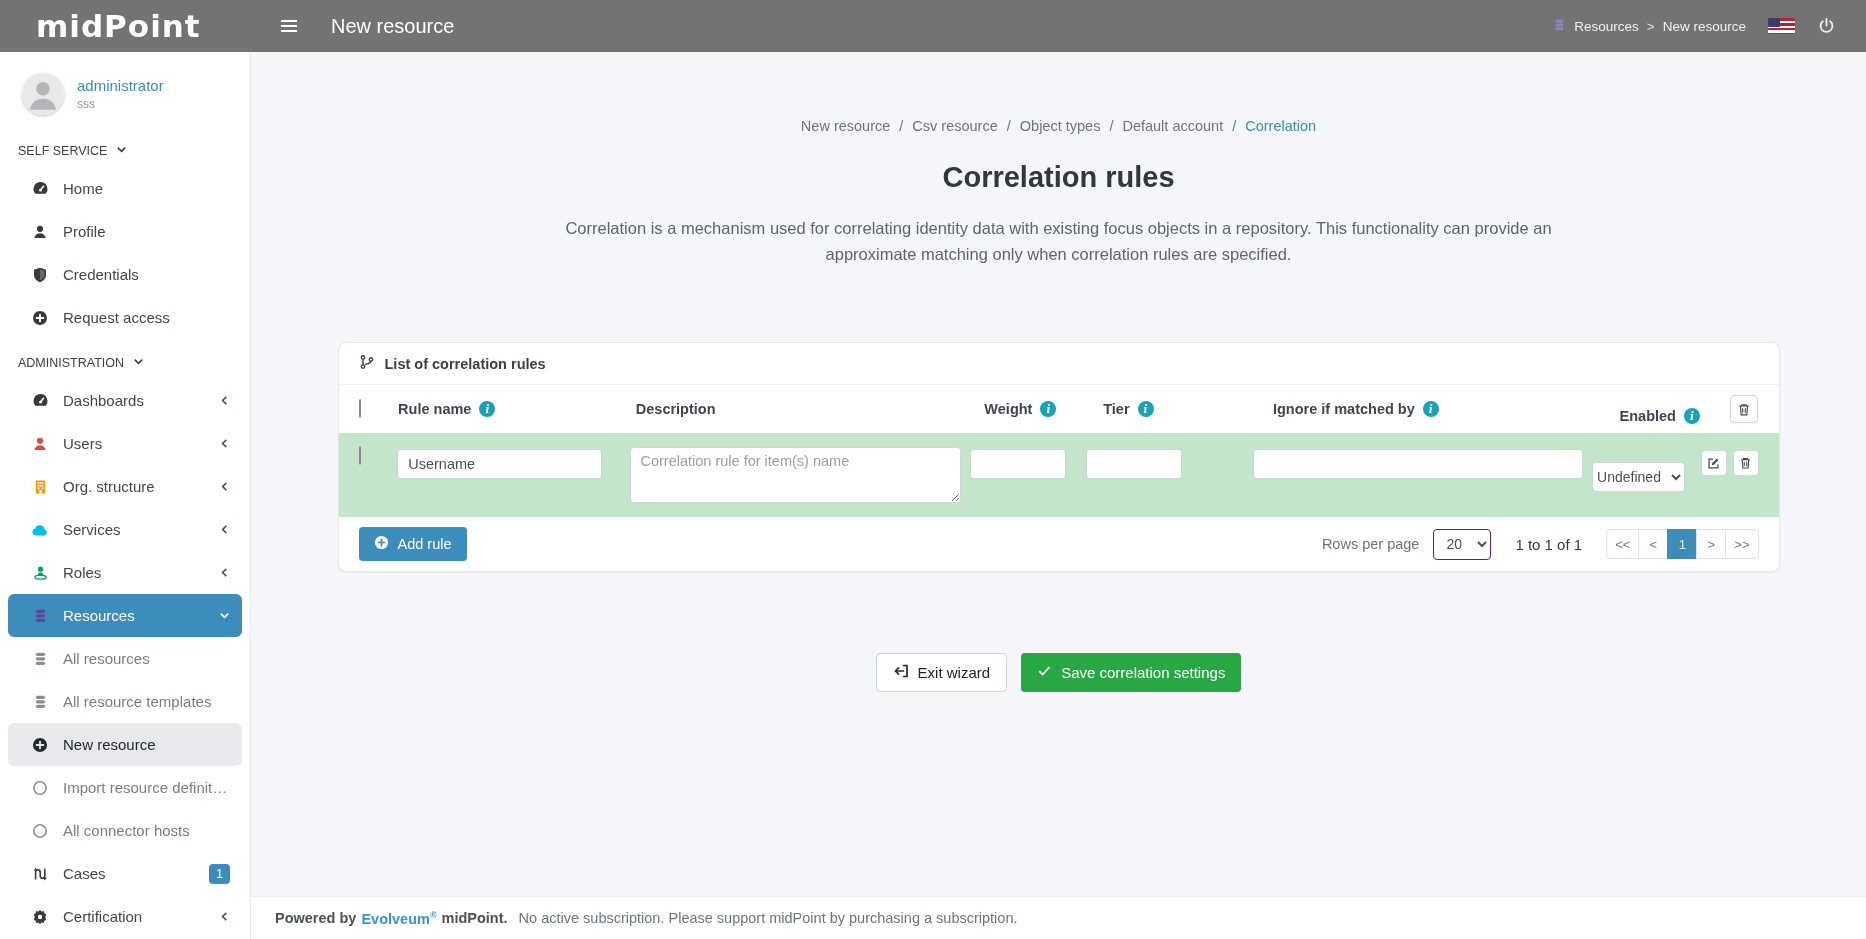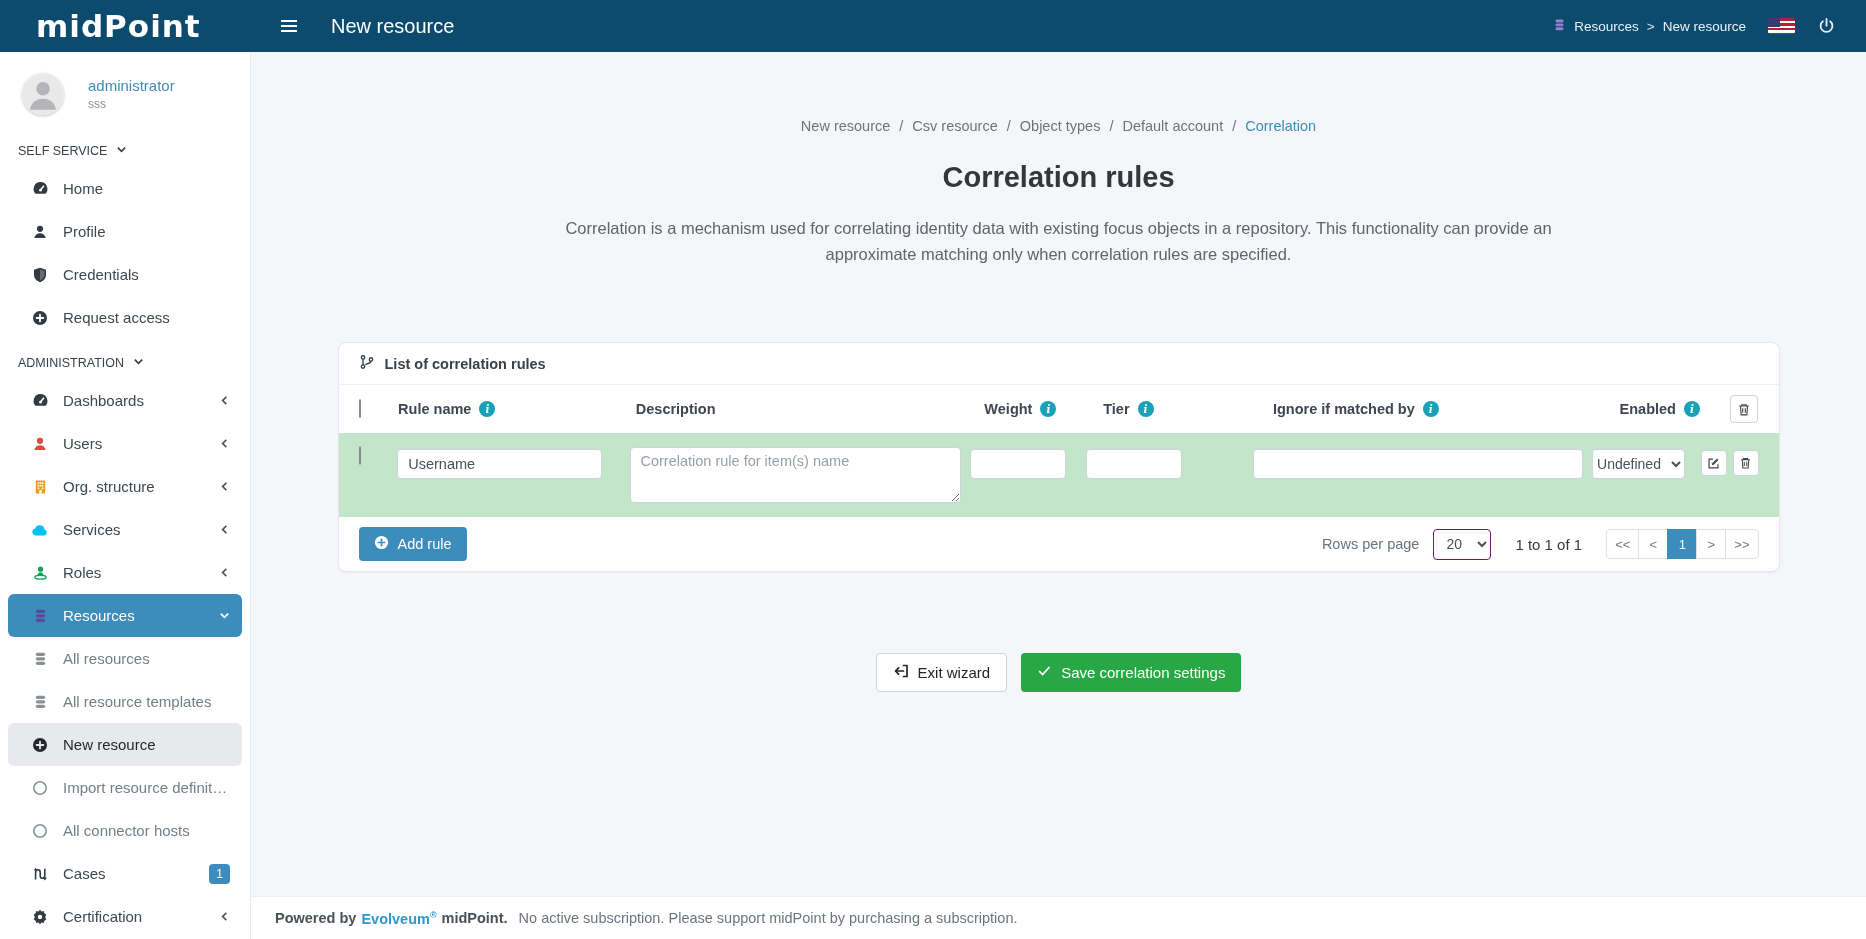--- a/index.html
+++ b/index.html
@@ -1,38 +1,38 @@
 <!DOCTYPE html>
 <html><head>
 <meta charset="utf-8">
 <style>
   * { box-sizing: border-box; margin: 0; padding: 0; }
   html,body { width:1866px; height:939px; overflow:hidden; }
   body { font-family:"Liberation Sans", sans-serif; background:#f4f6f9; color:#3f474e; }
 
   
-  .topbar { height:52px; background:#0c4a6e; display:flex; align-items:center; color:#fff; }
+  .topbar { height:52px; background:#737373; display:flex; align-items:center; color:#fff; }
   .logo-box { width:251px; height:100%; display:flex; align-items:center; padding-left:36px;
               font-size:31px; font-weight:800; letter-spacing:1px; font-family:"DejaVu Sans", sans-serif; }
   .hamburger { margin-left:28px; cursor:pointer; display:flex; }
   .topbar-title { margin-left:32px; font-size:20px; font-weight:400; }
   .topbar-right { margin-left:auto; display:flex; align-items:center; gap:22px; padding-right:30px; }
   .top-crumb { display:flex; align-items:center; gap:8px; font-size:13.5px; color:#eaf2f8; }
   .top-crumb .sep { opacity:.9; }
   .flag { width:27px; height:16px; position:relative; border-radius:2px; overflow:hidden;
           background:repeating-linear-gradient(#b22234 0 2.5px,#fff 2.5px 5px); cursor:pointer; }
   .flag .canton { position:absolute; left:0; top:0; width:12px; height:8.5px; background:#3c3b6e; }
   .power-btn { display:flex; color:#eaf2f8; cursor:pointer; }
 
   
   .layout { display:flex; height:887px; }
 
   
   .sidebar { width:251px; background:#fff; border-right:1px solid #e7eaee; height:100%; overflow:hidden; flex:none; }
-  .user-panel { display:flex; align-items:center; gap:24px; padding:21px 10px 12px 22px; }
+  .user-panel { display:flex; align-items:center; gap:13px; padding:21px 10px 12px 22px; }
   .avatar { flex:none; width:42px; height:42px; border-radius:50%; overflow:hidden; box-shadow:0 1px 3px rgba(0,0,0,.25); }
   .user-name { color:#3c8dbc; font-size:15px; cursor:pointer; }
   .user-sub { color:#8a9196; font-size:12px; margin-top:3px; }
   .section-label { display:flex; align-items:center; gap:9px; padding:17px 0 9px 18px; font-size:12.5px;
                    color:#3a4147; cursor:pointer; }
   .nav-item { height:43px; display:flex; align-items:center; gap:13px; margin:0 8px; padding:0 12px 0 22px;
               border-radius:6px; font-size:15px; color:#3f474e; cursor:pointer; white-space:nowrap; }
   .nav-item .nav-ico { width:20px; display:flex; justify-content:center; flex:none; }
   .nav-item .lbl { overflow:hidden; text-overflow:ellipsis; }
   .nav-item .tail { margin-left:auto; display:flex; align-items:center; color:#4a535b; }
@@ -53,21 +53,21 @@
 
   
   .card { margin-top:75px; width:1442px; background:#fff; border:1px solid #e4e7eb; border-radius:8px;
           box-shadow:0 1px 2px rgba(0,0,0,.05); }
   .card-header { height:42px; display:flex; align-items:center; gap:10px; padding:0 20px;
                  border-bottom:1px solid #eef1f3; font-size:14.5px; font-weight:700; color:#3b4147; }
   .thead { display:flex; align-items:center; padding:0 20px; height:48px; }
   .th { display:flex; align-items:center; gap:8px; font-weight:700; font-size:14.5px; color:#3f4650; }
   .col-cb { width:40px; } .col-rule { width:240px; } .col-desc { width:352px; }
   .col-weight { width:120px; } .col-tier { width:124px; } .col-ignore { width:350px;margin-left:47px; }
-  .col-enabled { width:112px; } .col-actions { flex:1; display:flex; justify-content:flex-end; gap:6px; }
+  .col-enabled { width:112px;margin-top:13px; } .col-actions { flex:1; display:flex; justify-content:flex-end; gap:6px; }
   .info-dot { width:16px; height:16px; border-radius:50%; background:#17a2b8; color:#fff; font-size:10.5px;
               font-weight:700; font-family:"DejaVu Serif", serif; font-style:italic; display:flex;
               align-items:center; justify-content:center; cursor:pointer; flex:none; }
   .cb { width:15px; height:15px; border:1px solid #858b91; border-radius:3px; background:#fff; cursor:pointer; }
   .icon-btn { width:28px; height:28px; border:1px solid #ced4da; border-radius:4px; background:#fff;
               display:flex; align-items:center; justify-content:center; color:#41474d; cursor:pointer; }
   .icon-btn.sm { width:26px; height:26px; }
 
   .row-green { display:flex; align-items:flex-start; background:#c3e6cb; padding:14px 20px; height:84px; }
   .row-green .cb { margin-top:9px; }

